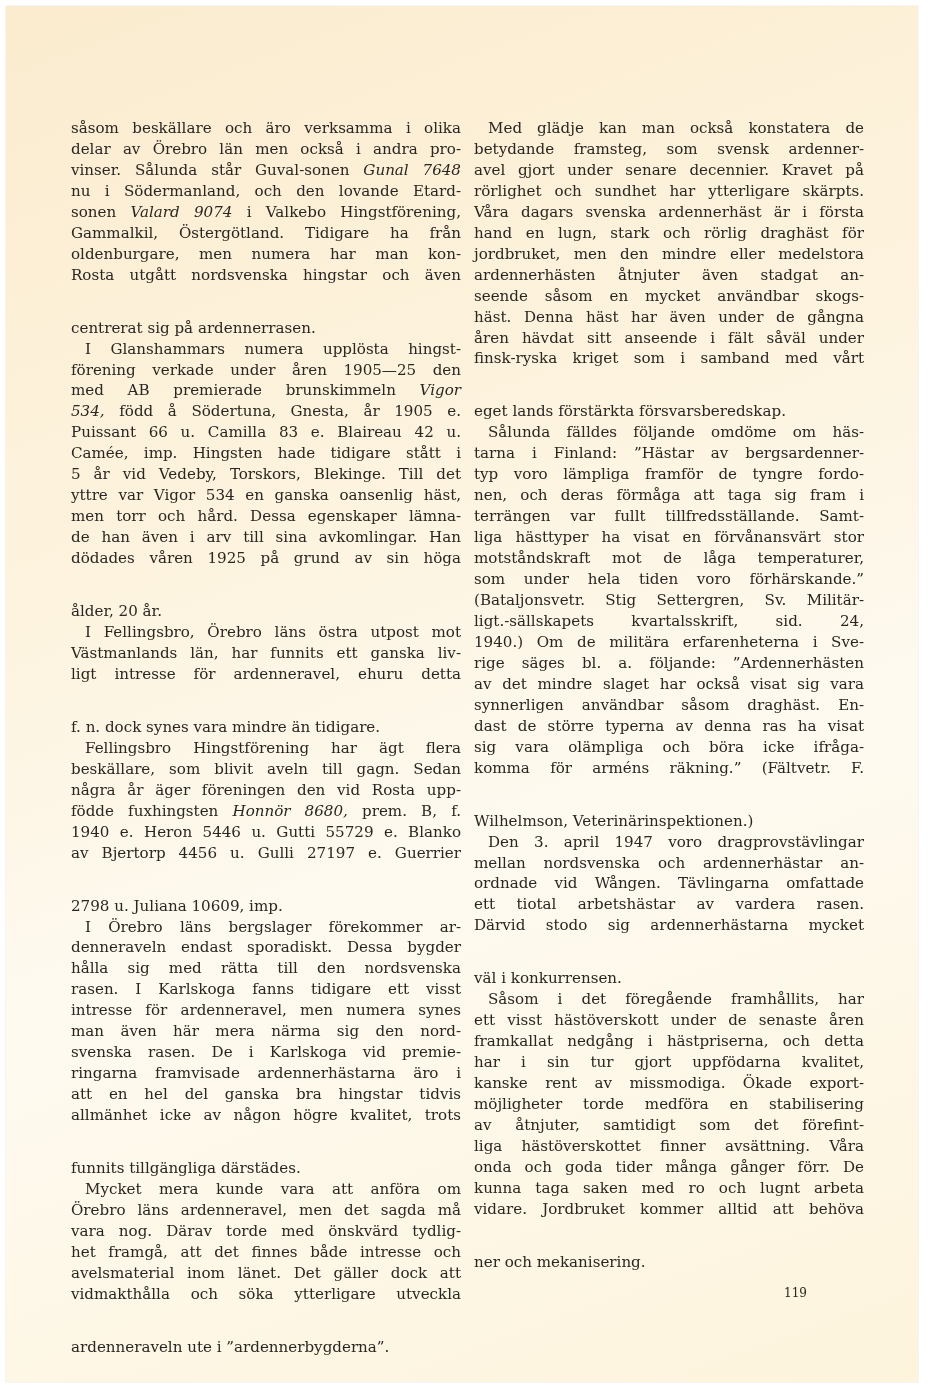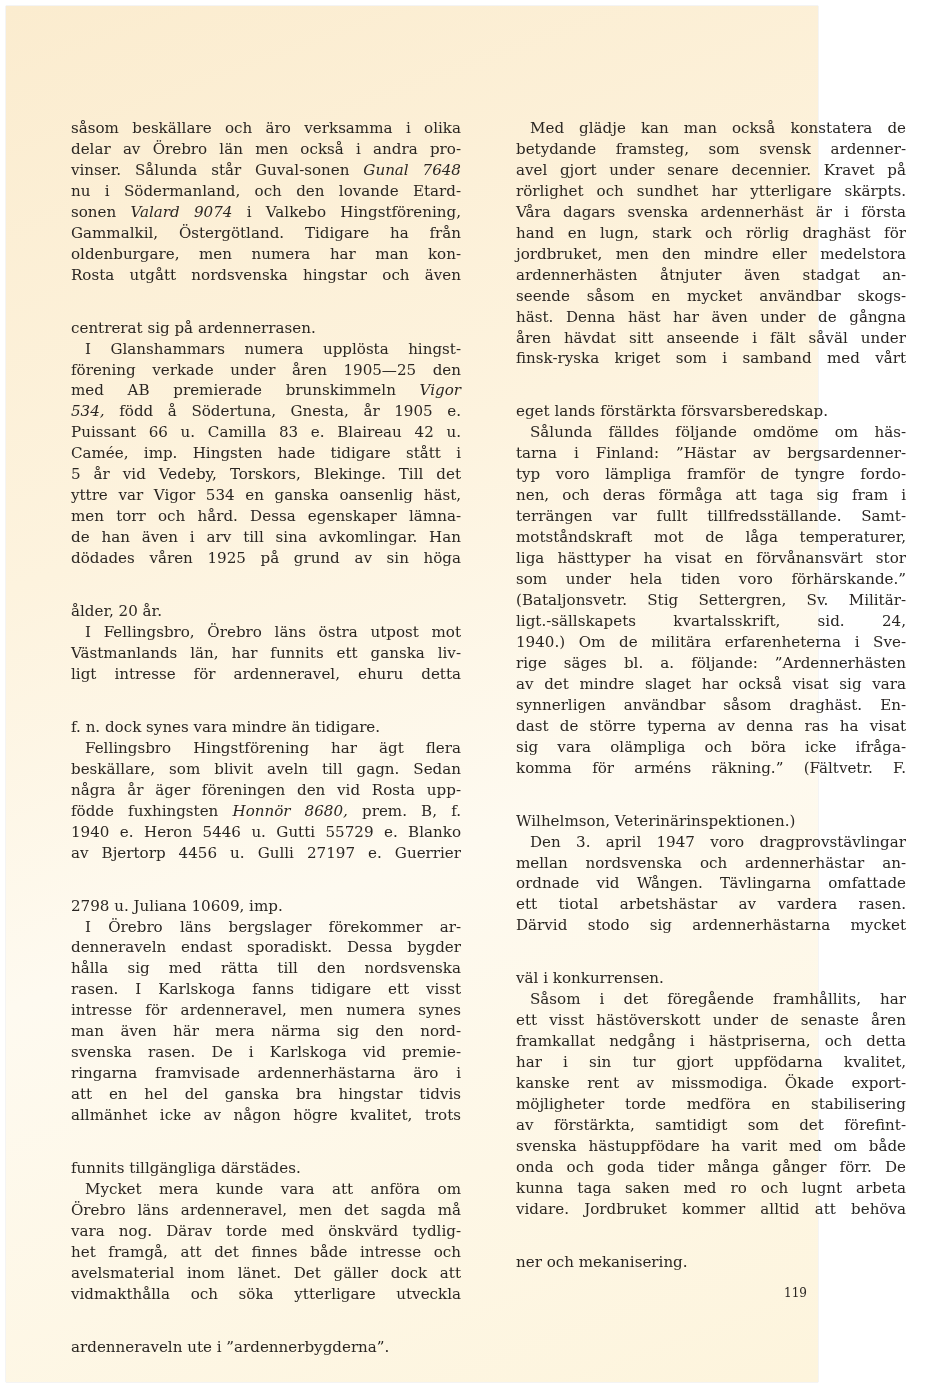--- a/index.html
+++ b/index.html
@@ -2,35 +2,35 @@
 <html><head>
   <meta charset="utf-8">
   <style>
     html, body { margin: 0; padding: 0; }
     body {
       width: 952px; height: 1385px; overflow: hidden;
       background: #ffffff;
       position: relative;
     }
     .page {
-      position: absolute; left: 6px; top: 6px; width: 812px; height: 1376px;
+      position: absolute; left: 6px; top: 6px; width: 912px; height: 1376px;
       background: linear-gradient(160deg, #fbeccf 0%, #fdf3de 35%, #fefaf0 60%, #fdf4dc 100%);
       box-shadow: 0 0 1px rgba(0,0,0,0.25);
     }
     .col {
       position: absolute; top: 112px; width: 404px;
       font-family: "DejaVu Serif", "Liberation Serif", serif;
       font-size: 15.1px;
       line-height: 20.95px;
       color: #2a2622;
       text-align: justify;
       hyphens: none;
     }
     .col-left { left: 51px; }
-    .col-right { left: 496px; }
+    .col-right { left: 454px; }
     .para { margin: 0; text-indent: 14px; }
     .line { display: block; text-align: justify; text-align-last: justify; white-space: nowrap; }
     .line.last { text-align-last: left; margin-top: 32px; }
     em { font-style: italic; }
     .page-number {
       position: absolute; left: 778px; top: 1280px;
       font-family: "DejaVu Serif", "Liberation Serif", serif;
       font-size: 12px; color: #2a2622;
     }
   </style>
@@ -117,22 +117,22 @@
         <span class="line">åren hävdat sitt anseende i fält såväl under</span>
         <span class="line">finsk-ryska kriget som i samband med vårt</span>
         <span class="line last">eget lands förstärkta försvarsberedskap.</span>
       </div>
       <div class="para">
         <span class="line" style="padding-left: 14px;">Sålunda fälldes följande omdöme om häs-</span>
         <span class="line">tarna i Finland: ”Hästar av bergsardenner-</span>
         <span class="line">typ voro lämpliga framför de tyngre fordo-</span>
         <span class="line">nen, och deras förmåga att taga sig fram i</span>
         <span class="line">terrängen var fullt tillfredsställande. Samt-</span>
+        <span class="line">liga hästtyper ha visat en förvånansvärt stor</span>
         <span class="line">motståndskraft mot de låga temperaturer,</span>
-        <span class="line">liga hästtyper ha visat en förvånansvärt stor</span>
         <span class="line">som under hela tiden voro förhärskande.”</span>
         <span class="line">(Bataljonsvetr. Stig Settergren, Sv. Militär-</span>
         <span class="line">ligt.-sällskapets kvartalsskrift, sid. 24,</span>
         <span class="line">1940.) Om de militära erfarenheterna i Sve-</span>
         <span class="line">rige säges bl. a. följande: ”Ardennerhästen</span>
         <span class="line">av det mindre slaget har också visat sig vara</span>
         <span class="line">synnerligen användbar såsom draghäst. En-</span>
         <span class="line">dast de större typerna av denna ras ha visat</span>
         <span class="line">sig vara olämpliga och böra icke ifråga-</span>
         <span class="line">komma för arméns räkning.” (Fältvetr. F.</span>
@@ -146,22 +146,22 @@
         <span class="line">Därvid stodo sig ardennerhästarna mycket</span>
         <span class="line last">väl i konkurrensen.</span>
       </div>
       <div class="para">
         <span class="line" style="padding-left: 14px;">Såsom i det föregående framhållits, har</span>
         <span class="line">ett visst hästöverskott under de senaste åren</span>
         <span class="line">framkallat nedgång i hästpriserna, och detta</span>
         <span class="line">har i sin tur gjort uppfödarna kvalitet,</span>
         <span class="line">kanske rent av missmodiga. Ökade export-</span>
         <span class="line">möjligheter torde medföra en stabilisering</span>
-        <span class="line">av förstärkta, samtidigt som det förefint-</span>
-        <span class="line">svenska hästuppfödare ha varit med om både</span>
+        <span class="line">av åtnjuter, samtidigt som det förefint-</span>
+        <span class="line">liga hästöverskottet finner avsättning. Våra</span>
         <span class="line">onda och goda tider många gånger förr. De</span>
         <span class="line">kunna taga saken med ro och lugnt arbeta</span>
         <span class="line">vidare. Jordbruket kommer alltid att behöva</span>
         <span class="line last">ner och mekanisering.</span>
       </div>
     </div>
   <div class="page-number">119</div>
 
 </div>
 

